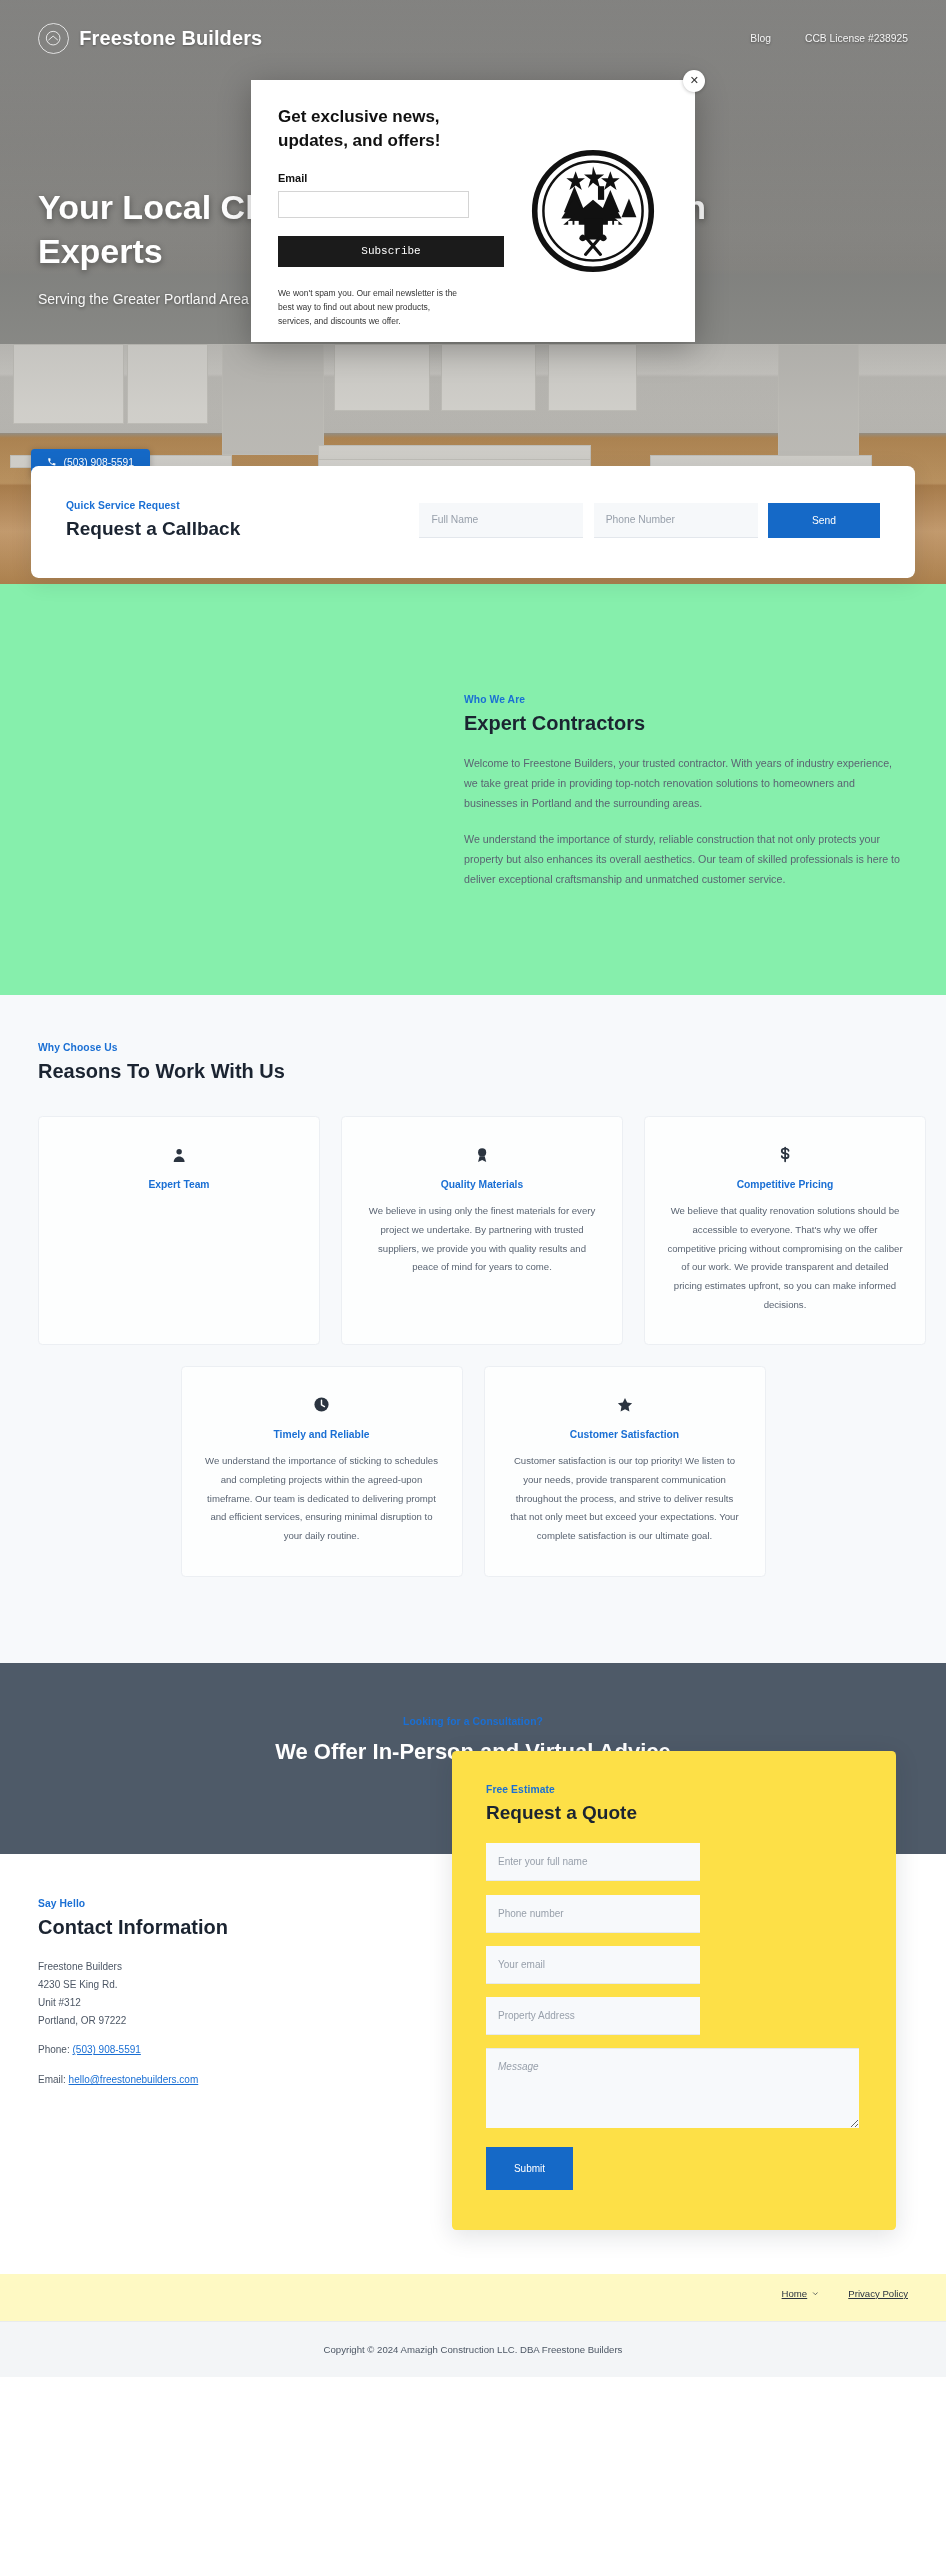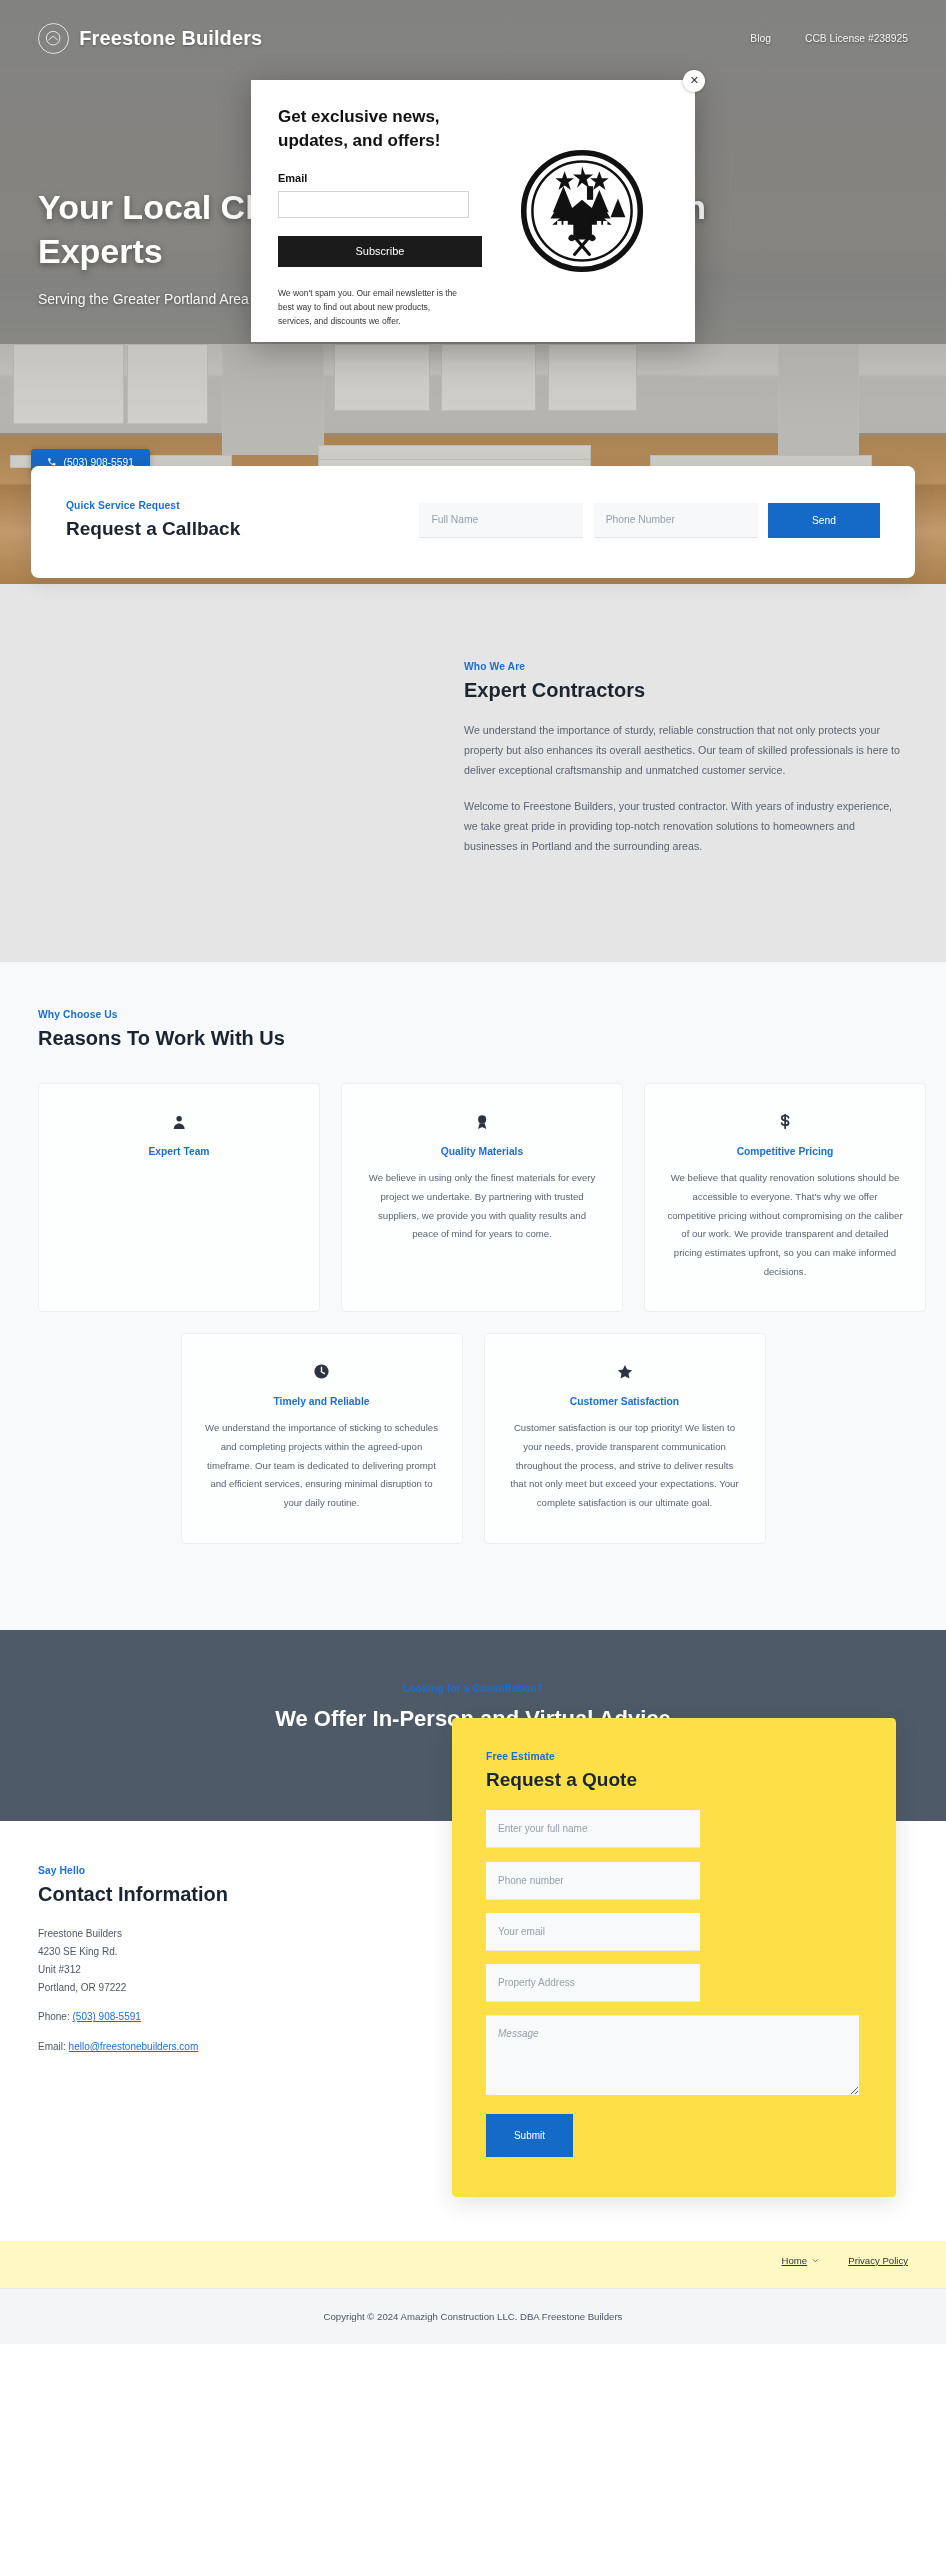--- a/index.html
+++ b/index.html
@@ -112,22 +112,22 @@
   }
   .cb-input::placeholder { color: #98a0ab; }
   .btn-send {
     width: 112px; height: 35px; background: #1569c7; color: #fff;
     border: none; font-size: 10.3px; cursor: pointer;
     font-family: "Liberation Sans", sans-serif;
   }
 
   
   .about {
-    padding: 77px 38px 89px 38px;
-    display: flex; gap: 44px; background: #e5e5e5;
+    padding: 110px 38px 89px 38px;
+    display: flex; gap: 44px; background: #86efac;
   }
   .about-media { flex: 1 1 50%; }
   .about-text { flex: 0 0 444px; padding-top: 6px; }
   .about-text h2 { font-size: 20px; font-weight: 700; margin: 7.4px 0 19px; color: #1b2431; }
   .about-text p { font-size: 10.7px; line-height: 1.85; color: #5a6472; margin-bottom: 16.3px; }
 
   
   .why { background: #f7f9fb; padding: 47px 38px 65px 38px; }
   .why h2 { font-size: 20px; font-weight: 700; margin: 7.4px 0 33px; color: #1b2431; }
   .card-row { display: flex; gap: 21px; margin-bottom: 21px; }
@@ -214,23 +214,23 @@
   }
   .modal-left { flex: 0 0 205px; padding-right: 13.3px; }
   .modal-left h3 { font-size: 17px; font-weight: 700; line-height: 1.4; color: #111; }
   .modal-label { display:block; margin-top: 19px; font-size: 11px; font-weight: 700; color:#111; }
   .modal-input {
     display: block; width: 191px; height: 27px; margin-top: 7.4px;
     border: 0.7px solid #d4d4d4; background: #fff; padding: 0 7.4px;
     font-family: "Liberation Sans", sans-serif; font-size: 9.6px;
   }
   .modal-btn {
-    display: block; width: 204px; height: 31px; margin-top: 18px;
+    display: block; width: 226px; height: 31px; margin-top: 18px;
     background: #1b1b1b; color: #fff; border: none; cursor: pointer;
-    font-size: 11px; font-family: Liberation Sans, sans-serif;
+    font-size: 11px; font-family: Liberation Mono, monospace;
   }
   .modal-note { margin-top: 19px; font-size: 8.5px; line-height: 1.65; color: #333; width: 186px; }
   .modal-right { flex: 1 1 auto; display: flex; align-items: center; justify-content: center; }
 </style>
 </head>
 <body>
 
 <section class="hero">
   <div class="hero-photo"></div>
   <div class="hero-kitchen">
@@ -340,22 +340,22 @@
       <button type="button" class="btn-send">Send</button>
     </form>
   </div>
 </div>
 
 <section class="about">
   <div class="about-media"></div>
   <div class="about-text">
     <div class="eyebrow">Who We Are</div>
     <h2>Expert Contractors</h2>
+    <p>Welcome to Freestone Builders, your trusted contractor. With years of industry experience, we take great pride in providing top-notch renovation solutions to homeowners and businesses in Portland and the surrounding areas.</p>
     <p>We understand the importance of sturdy, reliable construction that not only protects your property but also enhances its overall aesthetics. Our team of skilled professionals is here to deliver exceptional craftsmanship and unmatched customer service.</p>
-    <p>Welcome to Freestone Builders, your trusted contractor. With years of industry experience, we take great pride in providing top-notch renovation solutions to homeowners and businesses in Portland and the surrounding areas.</p>
   </div>
 </section>
 
 <section class="why">
   <div class="eyebrow">Why Choose Us</div>
   <h2>Reasons To Work With Us</h2>
 
   <div class="card-row">
     <div class="card">
       <div class="card-icon">

